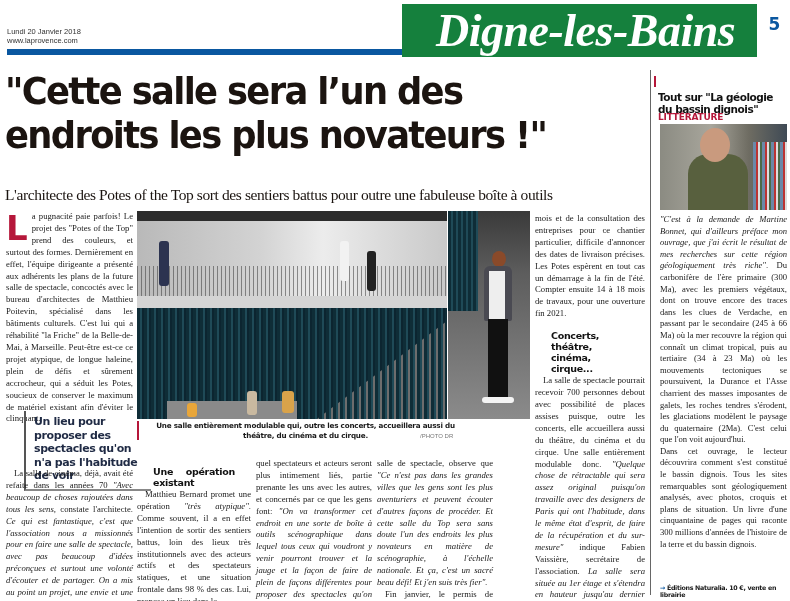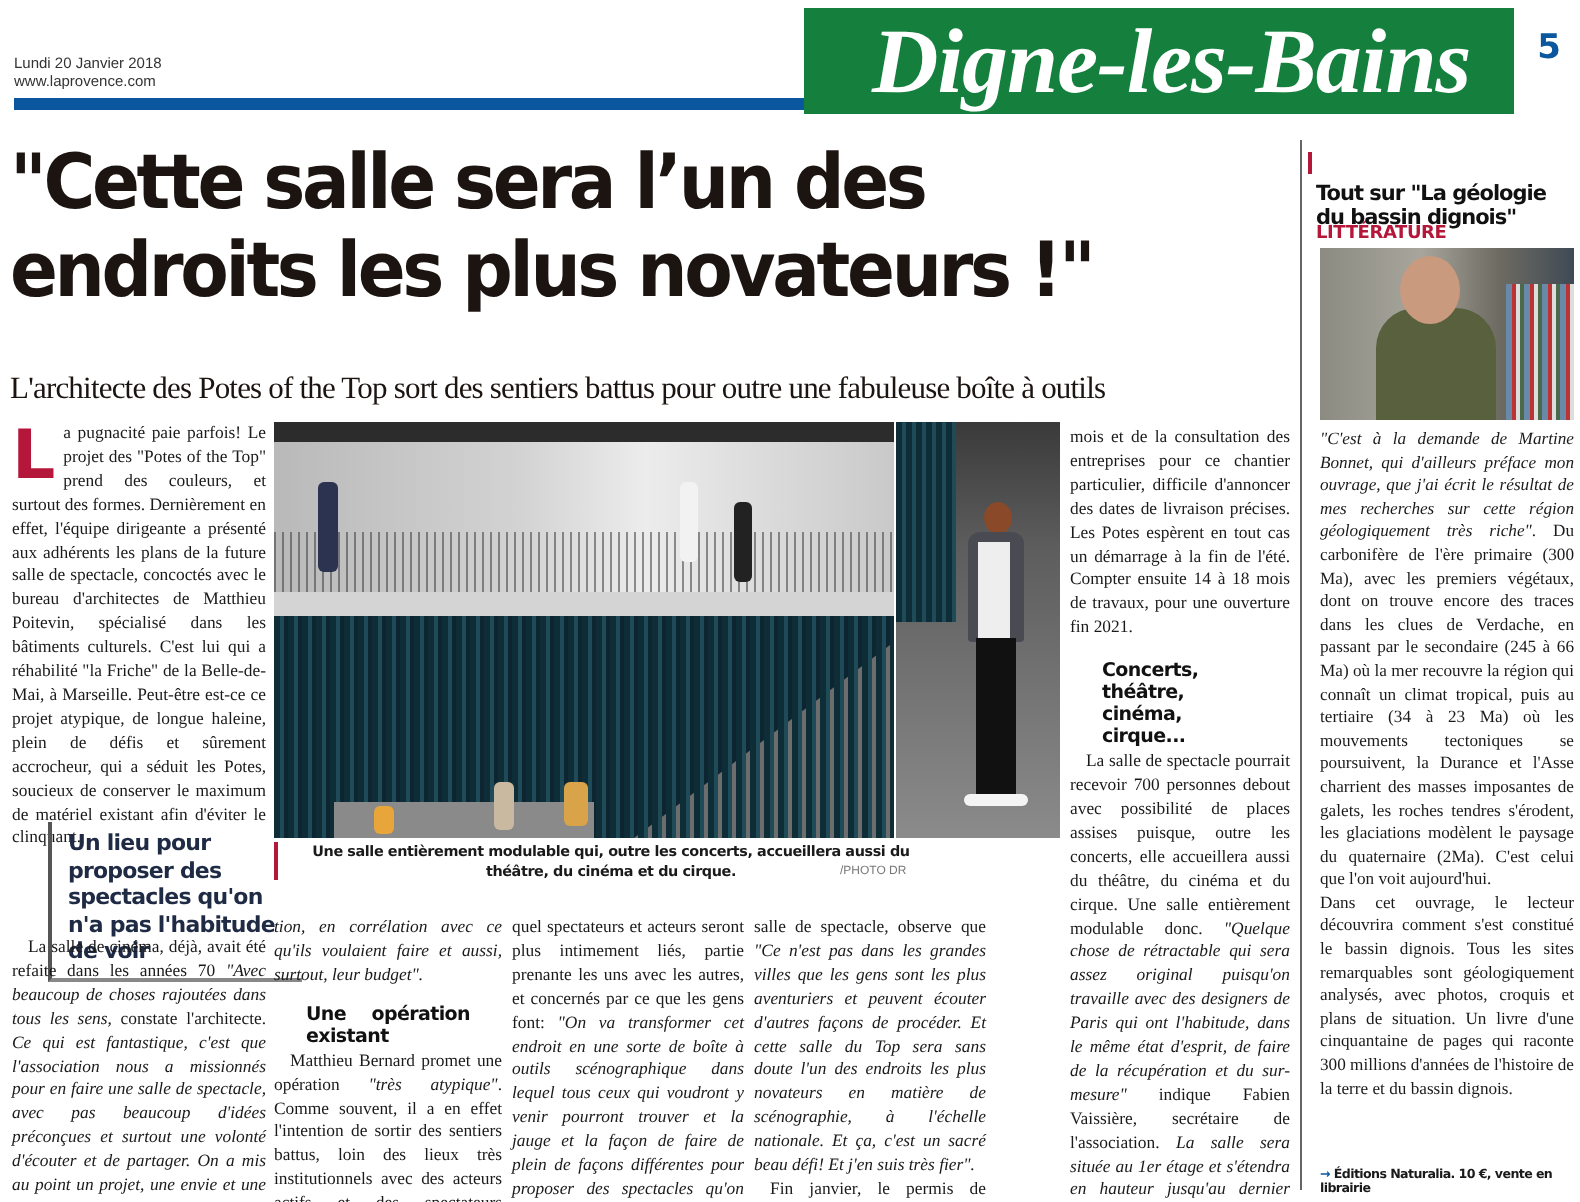--- a/index.html
+++ b/index.html
@@ -101,21 +101,20 @@
   <div class="body"></div>
   <div class="shirt"></div>
   <div class="legs"></div>
   <div class="shoes"></div>
 </div>
 
 <div class="abs caption">Une salle entièrement modulable qui, outre les concerts, accueillera aussi du théâtre, du cinéma et du cirque.</div>
 <div class="abs credit">/PHOTO DR</div>
 
 <div class="abs col col2">
-  <p class="noi"><em>tion, en corrélation avec ce qu'ils voulaient faire et aussi, surtout, leur budget".</em></p>
   <div class="subhd">Une opération existant</div>
   <p><span>Matthieu Bernard promet une opération </span><em>"très atypique"</em><span>. Comme souvent, il a en effet l'intention de sortir des sentiers battus, loin des lieux très institutionnels avec des acteurs actifs et des spectateurs statiques, et une situation frontale dans 98 % des cas. Lui, propose un lieu dans le-</span></p>
 </div>
 
 <div class="abs col col3">
   <p class="noi"><span>quel spectateurs et acteurs seront plus intimement liés, partie prenante les uns avec les autres, et concernés par ce que les gens font: </span><em>"On va transformer cet endroit en une sorte de boîte à outils scénographique dans lequel tous ceux qui voudront y venir pourront trouver et la jauge et la façon de faire de plein de façons différentes pour proposer des spectacles qu'on n'a pas l'habitude de voir"</em><span>. Matthieu Poitevin, qui n'en est pas à sa première</span></p>
 </div>
 
 <div class="abs col col4">
   <p class="noi"><span>salle de spectacle, observe que </span><em>"Ce n'est pas dans les grandes villes que les gens sont les plus aventuriers et peuvent écouter d'autres façons de procéder. Et cette salle du Top sera sans doute l'un des endroits les plus novateurs en matière de scénographie, à l'échelle nationale. Et ça, c'est un sacré beau défi! Et j'en suis très fier".</em></p>

